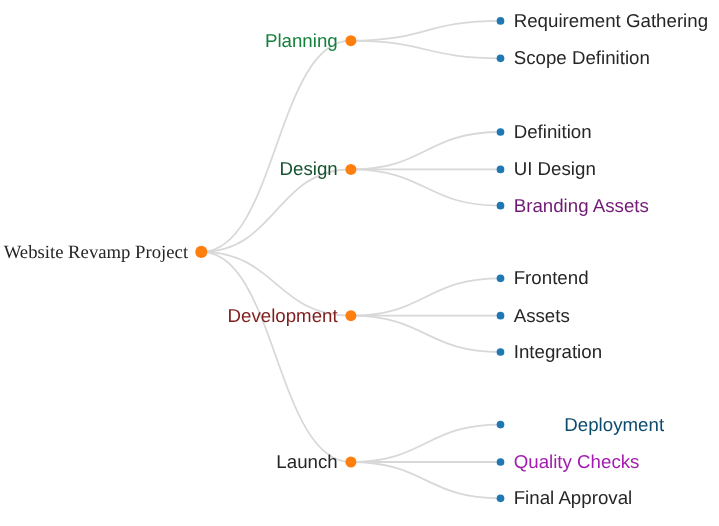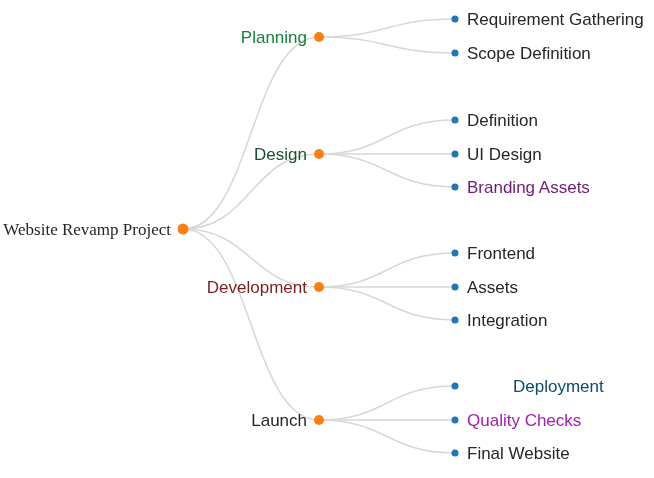--- a/index.html
+++ b/index.html
@@ -79,15 +79,15 @@
       <div class="node-label" style="color: rgb(38, 38, 38); top: 19px; left: 467px;">Requirement Gathering</div>
       <div class="node-label" style="color: rgb(38, 38, 38); top: 53px; left: 467px;">Scope Definition</div>
       <div class="node-label" style="color: rgb(38, 38, 38); top: 120px; left: 467px;">Definition</div>
       <div class="node-label" style="color: rgb(38, 38, 38); top: 154px; left: 467px;">UI Design</div>
       <div class="node-label" style="color: #701a75; top: 187px; left: 467px;">Branding Assets</div>
       <div class="node-label" style="color: rgb(38, 38, 38); top: 253px; left: 467px;">Frontend</div>
       <div class="node-label" style="color: rgb(38, 38, 38); top: 287px; left: 467px;">Assets</div>
       <div class="node-label" style="color: rgb(38, 38, 38); top: 320px; left: 467px;">Integration</div>
       <div class="node-label" style="color: #0c4a6e; top: 386px; left: 467px; margin-left: 46px;">Deployment</div>
       <div class="node-label" style="color: #a21caf; top: 420px; left: 467px;">Quality Checks</div>
-      <div class="node-label" style="color: rgb(38, 38, 38); top: 453px; left: 467px;">Final Website</div>
+      <div class="node-label" style="color: rgb(38, 38, 38); top: 453px; left: 467px;">Final Approval</div>
     </div>
 </div>
 
 </body></html>

